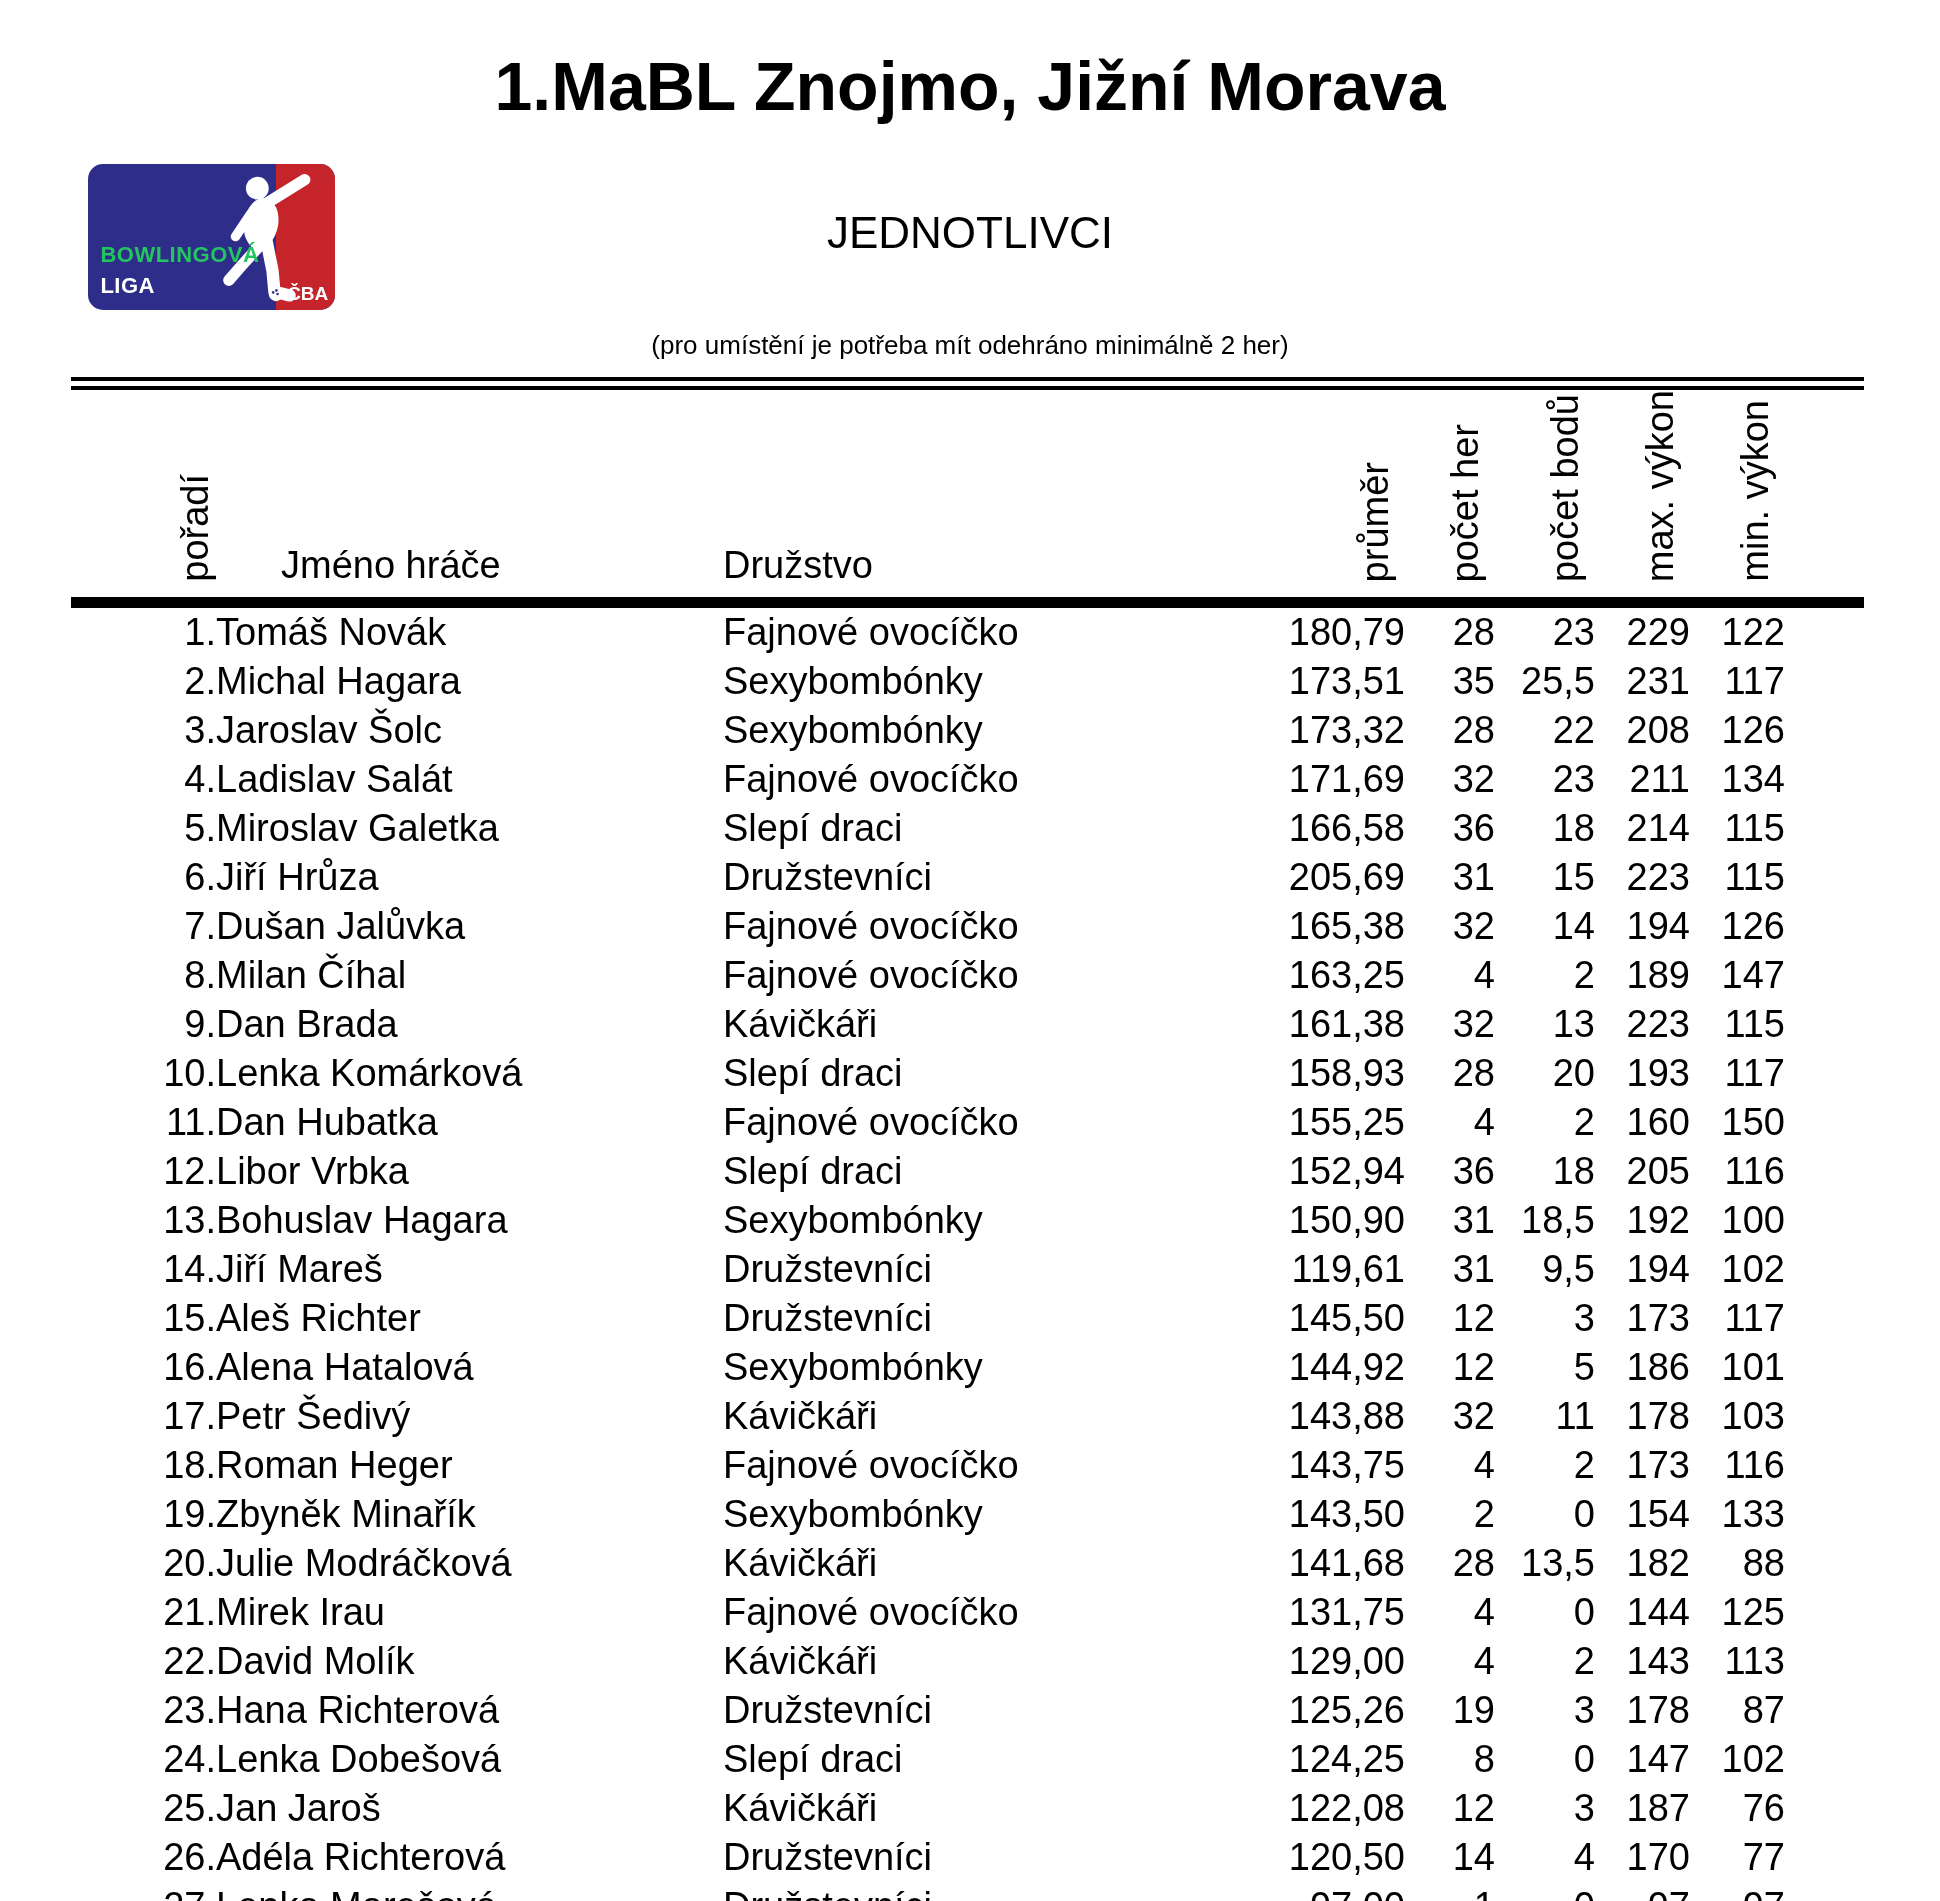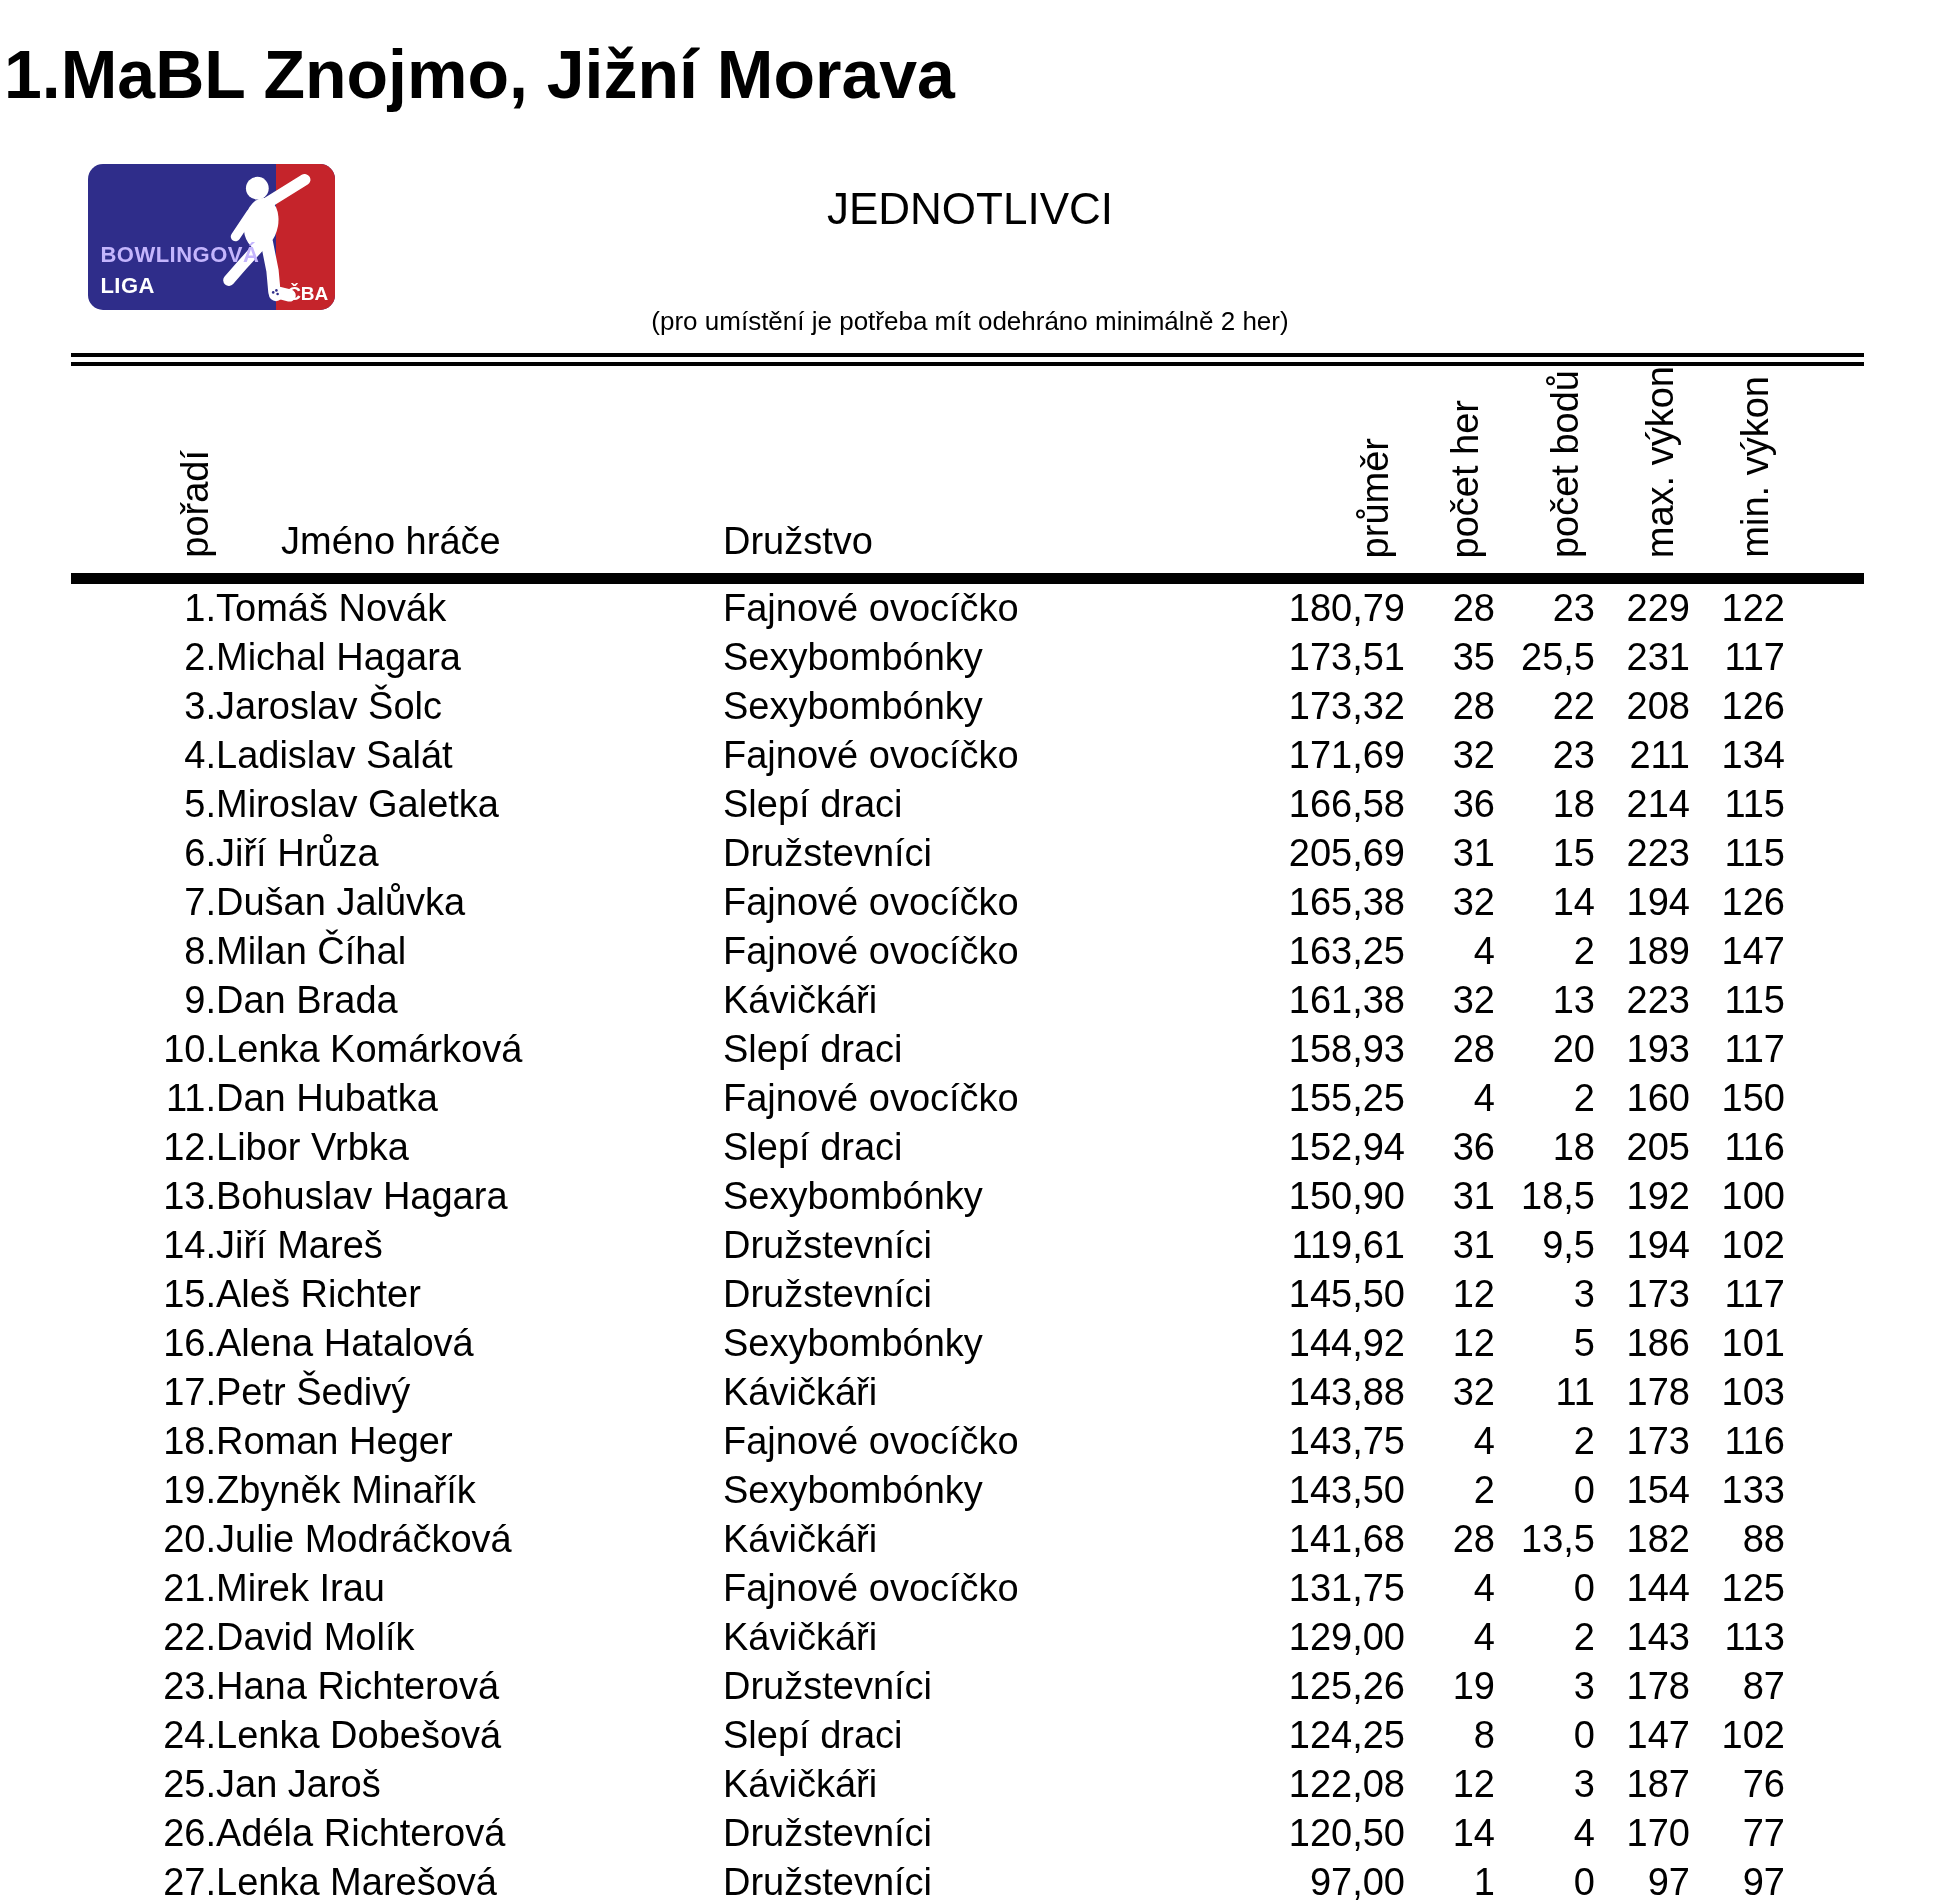--- a/index.html
+++ b/index.html
@@ -6,22 +6,22 @@
   .sheet {
     position:relative;
     width:1940px;
     height:1901px;
     background:#ffffff;
     color:#000;
     font-family:"Liberation Sans","DejaVu Sans",sans-serif;
     overflow:hidden;
   }
   .title {
-    margin:4px; padding-top:34px;
-    text-align:left;
+    margin:16px; padding-top:34px;
+    text-align:center;
     font-size:68px; line-height:72px; font-weight:bold;
   }
   .subtitle {
     margin:4px; padding-top:72px;
     text-align:center;
     font-size:44px; line-height:46px; font-weight:normal;
   }
   .note {
     margin:16px; padding-top:59px;
     text-align:center;
@@ -46,21 +46,21 @@
     position:absolute; top:0; right:0;
     width:59px; height:100%;
     background:#c5242b;
   }
   .logo .bowler {
     position:absolute; left:131px; top:9.5px;
     width:107px; height:129px;
   }
   .logo .l1 {
     position:absolute; left:12.4px; top:78px;
-    font-size:22px; font-weight:bold; color:#c4b5fd; letter-spacing:0.5px;
+    font-size:22px; font-weight:bold; color:#22c55e; letter-spacing:0.5px;
     white-space:nowrap;
   }
   .logo .l2 {
     position:absolute; left:12.4px; top:109px;
     font-size:22px; font-weight:bold; color:#fff; letter-spacing:0.5px;
   }
   .logo .cba {
     position:absolute; right:6.7px; bottom:5px;
     display:flex; align-items:center; gap:2.9px;
     font-size:19px; font-weight:bold; color:#fff;

